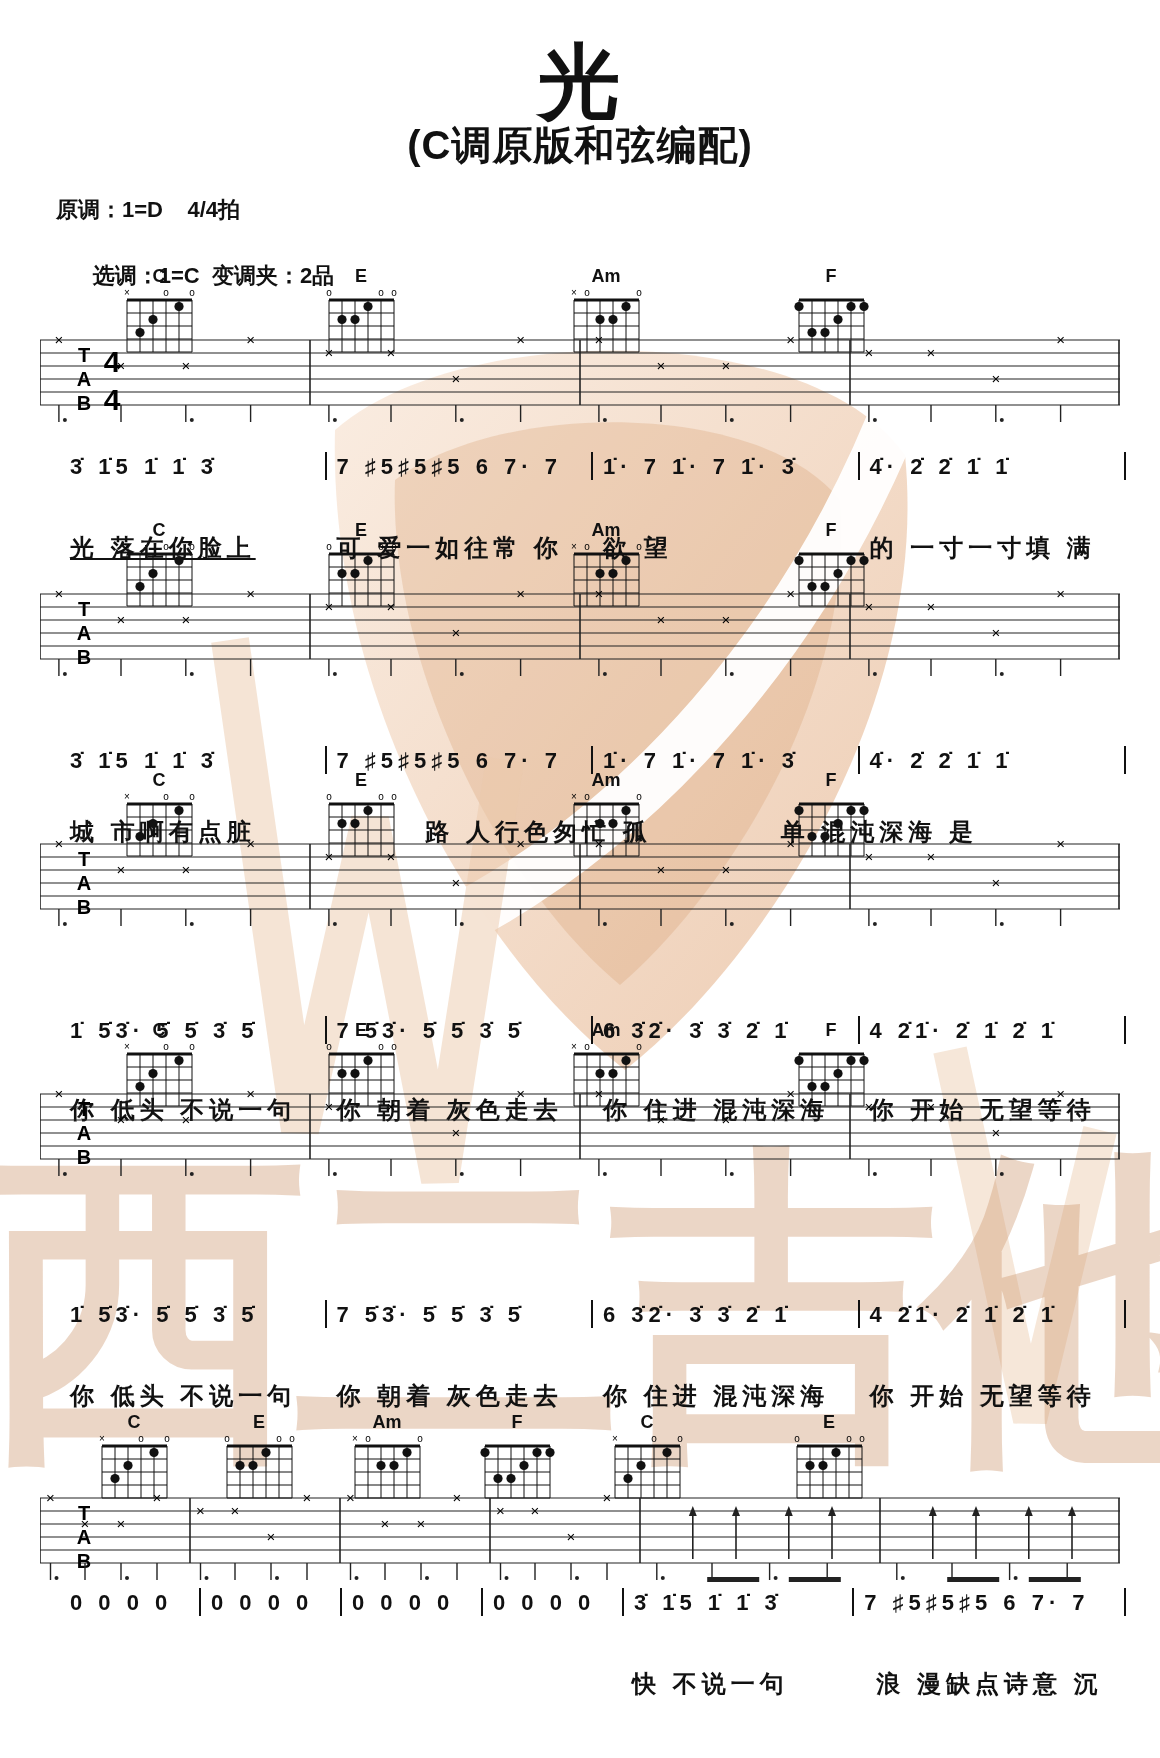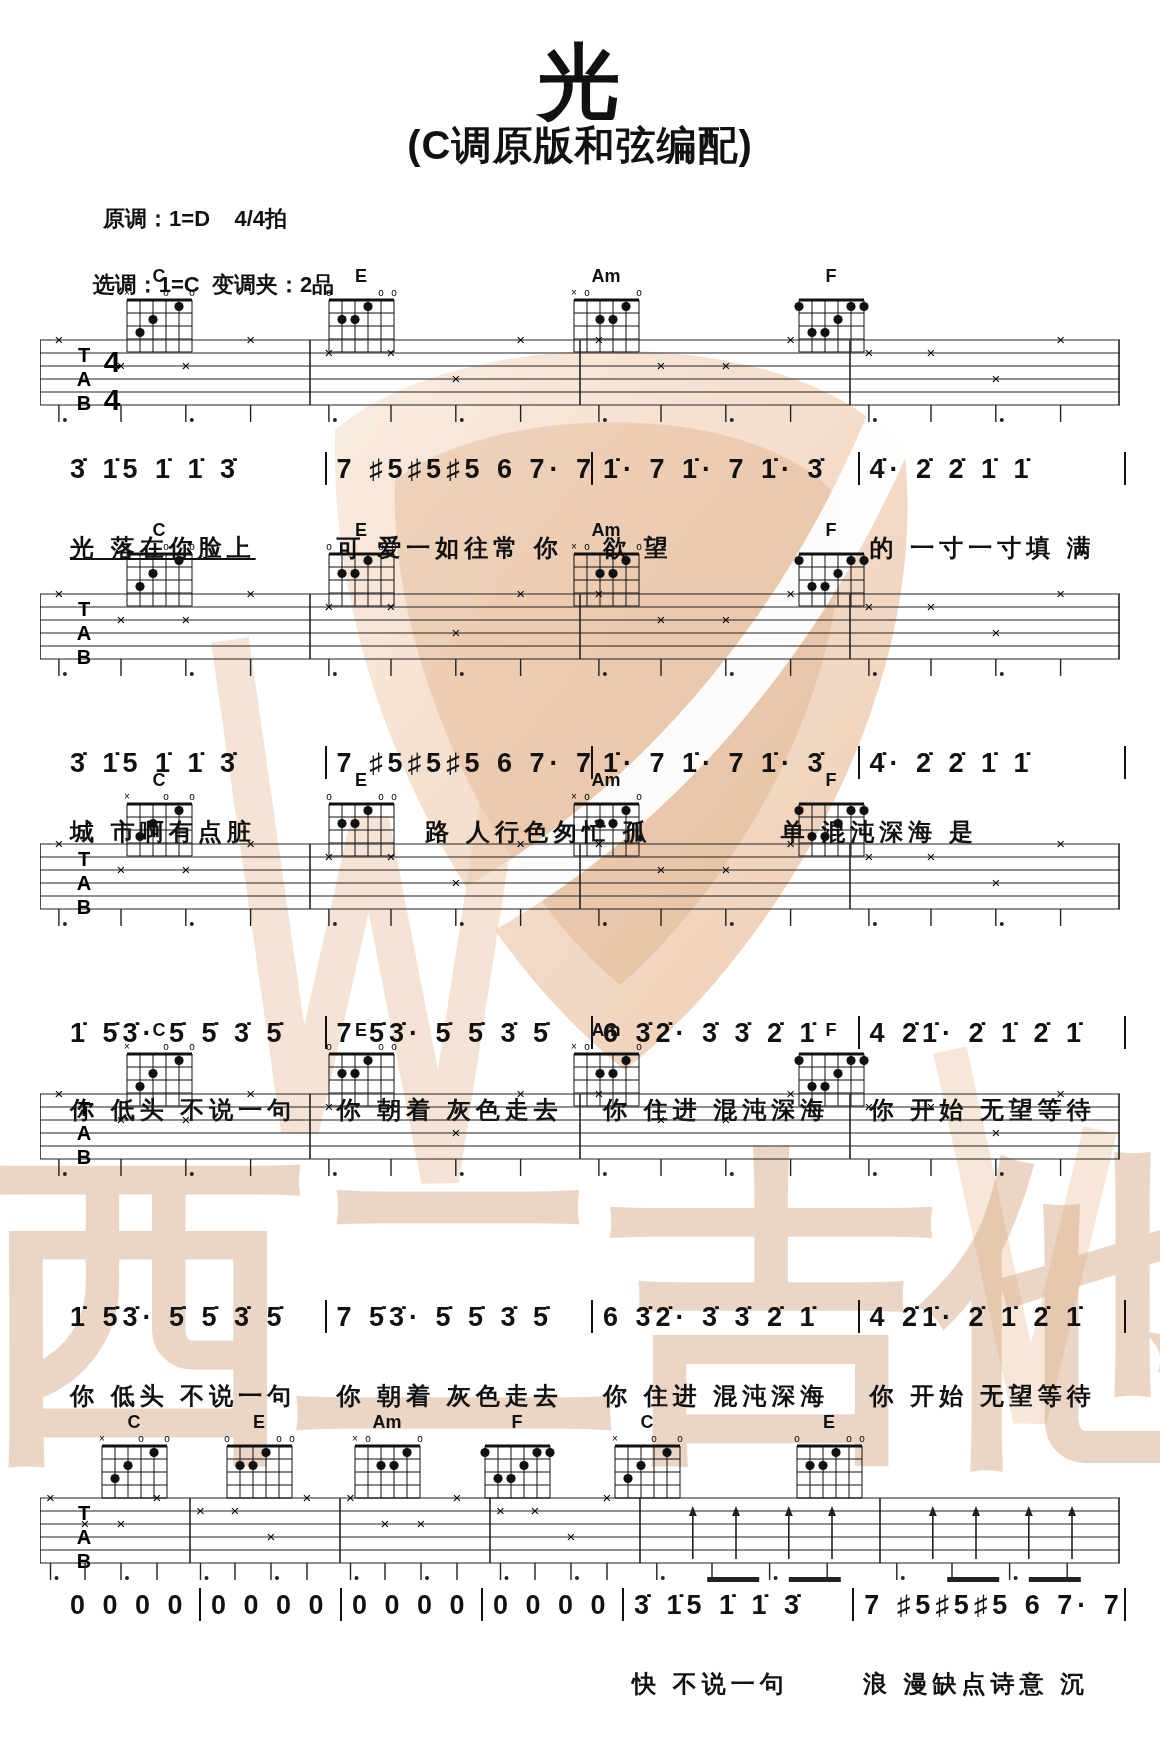--- a/index.html
+++ b/index.html
@@ -7,28 +7,28 @@
         font-family:"Liberation Sans","DejaVu Sans",sans-serif;color:#111;overflow:hidden;}
   .layer-content{position:absolute;inset:0;z-index:2;}
   .layer-wm{position:absolute;inset:0;z-index:1;pointer-events:none;}
   .wm-text{position:absolute;top:1110px;left:-22px;width:1220px;font-size:330px;font-weight:bold;
            color:#cf9a73;opacity:.40;letter-spacing:-14px;white-space:nowrap;line-height:1.2;}
   .title{position:absolute;top:28px;left:0;width:100%;text-align:center;
          font-size:82px;font-weight:bold;letter-spacing:2px;}
   .subtitle{position:absolute;top:118px;left:0;width:100%;text-align:center;
             font-size:40px;font-weight:bold;letter-spacing:1px;}
   .meta{position:absolute;font-size:22px;font-weight:bold;line-height:33px;white-space:pre;}
-  .meta-left{top:202px;left:56px;text-align:center;}
+  .meta-left{top:193px;left:56px;text-align:left;}
   .meta-right{top:186px;right:40px;text-align:right;}
   .chord-row{position:absolute;left:0;width:100%;height:92px;}
   .chord{position:absolute;top:0;width:78px;text-align:center;}
   .chord-label{font-size:18px;font-weight:bold;height:20px;line-height:20px;}
   .staff{position:absolute;left:40px;}
   .mel-row{position:absolute;left:60px;right:34px;display:flex;align-items:flex-end;}
-  .mel-m{border-left:2px solid #111;padding:2px 10px 0 10px;font-size:27px;font-weight:bold;
+  .mel-m{border-left:2px solid #111;padding:2px 10px 0 10px;font-size:22px;font-weight:bold;
          letter-spacing:5px;white-space:nowrap;overflow:hidden;}
   .mel-m:first-child{border-left:none;}
   .mel-m:last-child{border-right:2px solid #111;}
   .lyr-row{position:absolute;left:60px;right:34px;display:flex;}
   .lyr-m{padding:0 10px;font-size:24px;font-weight:bold;letter-spacing:5px;white-space:nowrap;overflow:hidden;}
   .footer{position:absolute;top:1720px;left:0;width:100%;text-align:center;
           font-size:19px;font-weight:bold;}
 </style>
 </head>
 <body>
@@ -859,18 +859,18 @@
           <div class="mel-m" style="flex: 1 1 0px;">0 0 0 0</div>
           <div class="mel-m" style="flex: 1.75 1 0px;">3̇  1̇5 1̇ 1̇ 3̇</div>
           <div class="mel-m" style="flex: 2.1 1 0px;">7 ♯5♯5♯5 6 7· 7</div>
         </div>
         <div class="lyr-row" style="top: 1668px;">
           <div class="lyr-m" style="flex: 1 1 0px;"></div>
           <div class="lyr-m" style="flex: 1 1 0px;"></div>
           <div class="lyr-m" style="flex: 1 1 0px;"></div>
           <div class="lyr-m" style="flex: 1 1 0px;"></div>
           <div class="lyr-m" style="flex: 1.75 1 0px;">快 不说一句</div>
-          <div class="lyr-m" style="flex: 2.1 1 0px;">浪 漫缺点诗意 沉</div>
+          <div class="lyr-m" style="flex: 2.1 1 0px; text-align: center;">浪 漫缺点诗意 沉</div>
         </div>
       </div>
 
   </div>
 </div>
 
 </body></html>

